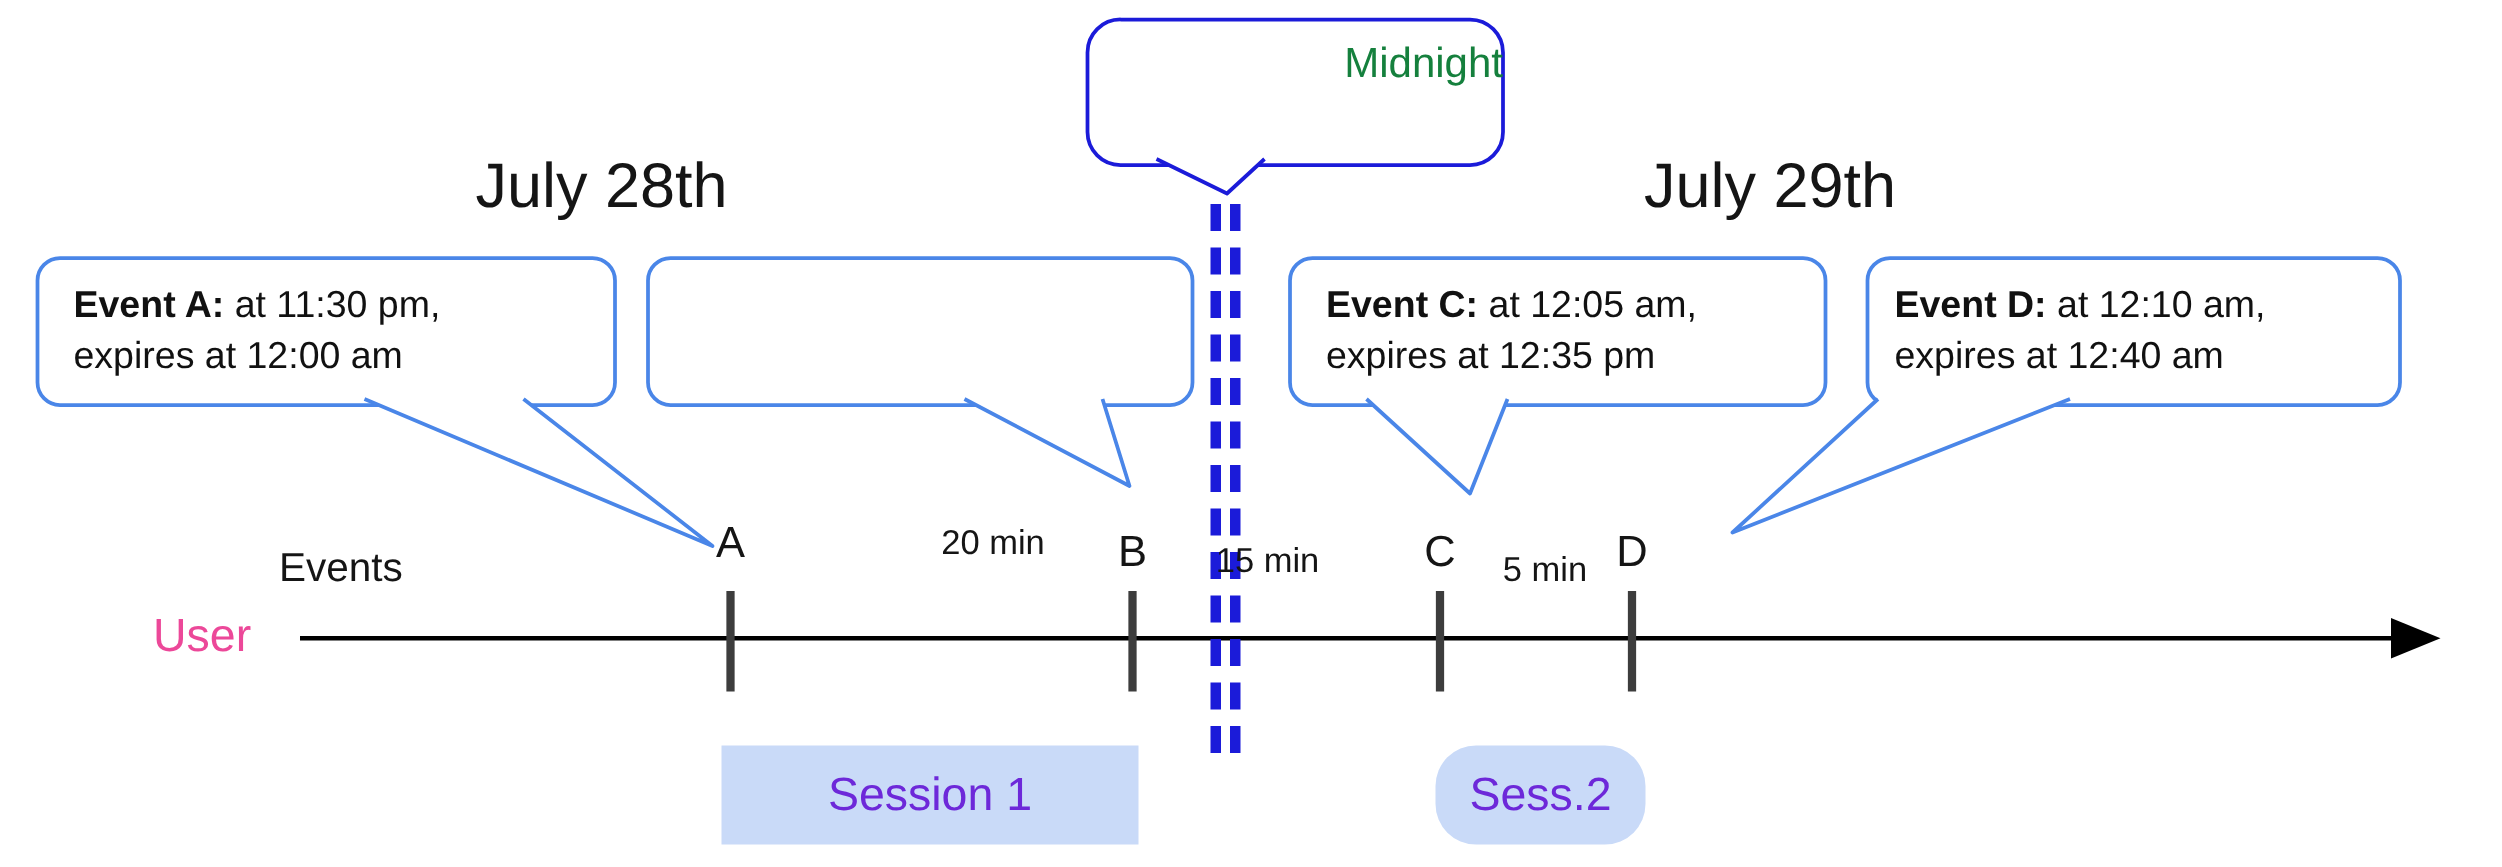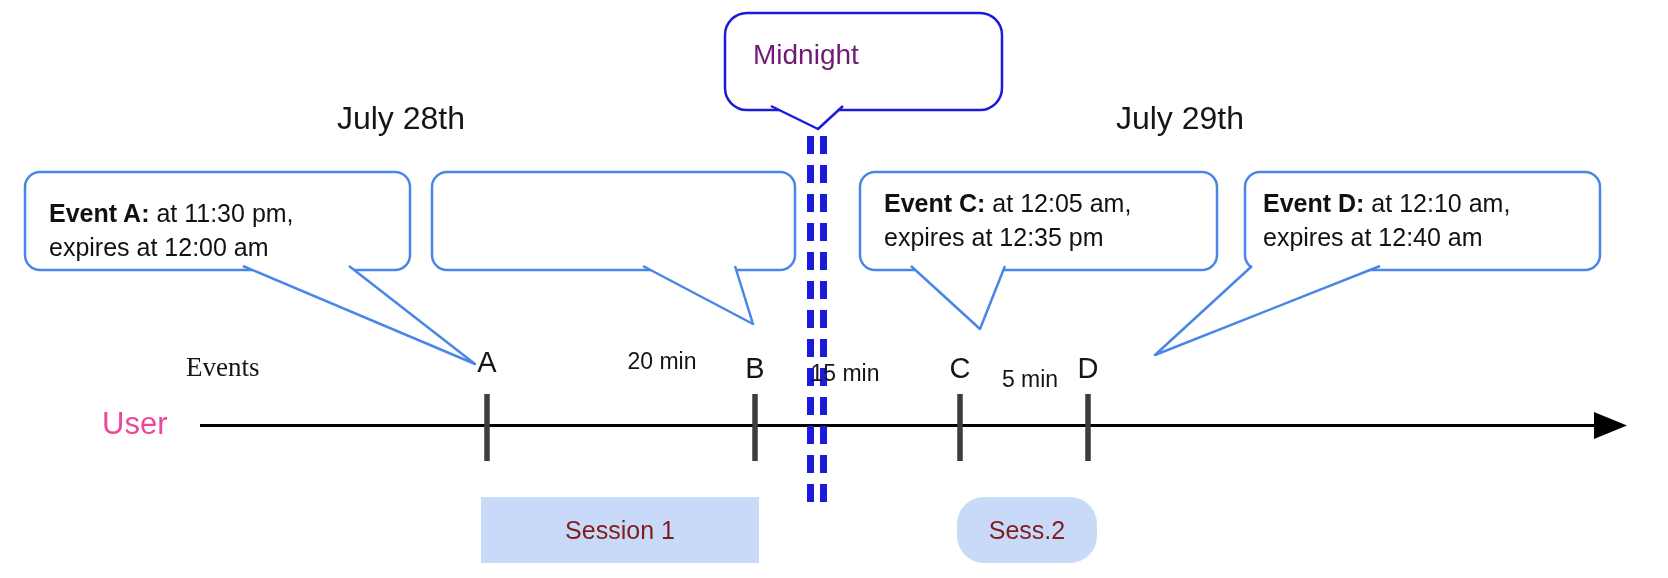--- a/index.html
+++ b/index.html
@@ -18,58 +18,59 @@
   }
   .stage svg.shapes {
     position: absolute;
     inset: 0;
   }
   .abs { position: absolute; }
 
   .date-label {
     width: 220px;
     text-align: center;
-    font-size: 32px;
+    font-size: 42px;
     color: #151515;
   }
   .bubble-text {
     font-size: 25px;
     line-height: 34px;
     color: #111111;
     padding: 14px 10px 0 24px;
     box-sizing: border-box;
   }
   .bubble-text .b { font-weight: 700; }
   .midnight-text {
     font-size: 28px;
-    color: #701a75;
-    padding: 26px 0 0 28px;
+    color: #15803d;
+    padding: 13px 0 0 28px;
     box-sizing: border-box;
+    text-align: right;
   }
   .events-label { font-size: 27px; color: #151515; }
   .user-label   { font-size: 31px; color: #ec4899; }
   .tick-label {
     width: 44px;
     text-align: center;
     font-size: 29px;
     color: #151515;
   }
   .gap-label {
     width: 110px;
     text-align: center;
     font-size: 23px;
     color: #151515;
   }
   .session-bar {
     background: #c9daf8;
     display: flex;
     align-items: center;
     justify-content: center;
-    font-size: 25px;
-    color: #7f1d1d;
+    font-size: 31px;
+    color: #6d28d9;
   }
 </style>
 </head>
 <body>
 
 <div class="stage">
 
   <svg class="shapes" width="1668" height="578" viewBox="0 0 1668 578">
 
     <line x1="200" y1="425.5" x2="1606" y2="425.5" stroke="#000000" stroke-width="3"></line>
@@ -94,37 +95,37 @@
     <path d="M 911 266 L 980 329 L 1005 266" fill="#ffffff" stroke="#4a86e8" stroke-width="2.5" stroke-linejoin="round"></path>
     <path d="M 1252 266 L 1155 355 L 1380 266" fill="#ffffff" stroke="#4a86e8" stroke-width="2.5" stroke-linejoin="round"></path>
     <path d="M 771 106 L 818 129 L 843 106" fill="#ffffff" stroke="#1b1bd9" stroke-width="2.5" stroke-linejoin="round"></path>
   </svg>
 
   <div class="abs date-label" style="left:291px; top:100px;">July 28th</div>
   <div class="abs date-label" style="left:1070px; top:100px;">July 29th</div>
 
   <div class="abs midnight-text" style="left:725px; top:13px; width:277px; height:97px;">Midnight</div>
 
-  <div class="abs bubble-text" style="left:25px; top:172px; width:385px;margin-top:10px;">
+  <div class="abs bubble-text" style="left:25px; top:172px; width:385px;">
     <div><span class="b">Event A:</span><span> at 11:30 pm,</span></div>
     <div>expires at 12:00 am</div>
   </div>
 
 
   <div class="abs bubble-text" style="left:860px; top:172px; width:357px;">
     <div><span class="b">Event C:</span><span> at 12:05 am,</span></div>
     <div>expires at 12:35 pm</div>
   </div>
 
   <div class="abs bubble-text" style="left:1245px; top:172px; width:355px;padding-left:18px;">
     <div><span class="b">Event D:</span><span> at 12:10 am,</span></div>
     <div>expires at 12:40 am</div>
   </div>
 
-  <div class="abs events-label" style="left:186px; top:352px;font-family:Liberation Serif, serif;">Events</div>
+  <div class="abs events-label" style="left:186px; top:363px;">Events</div>
   <div class="abs user-label" style="left:102px; top:406px;">User</div>
 
   <div class="abs tick-label" style="left:465px; top:346px;">A</div>
   <div class="abs tick-label" style="left:733px; top:352px;">B</div>
   <div class="abs tick-label" style="left:938px; top:352px;">C</div>
   <div class="abs tick-label" style="left:1066px; top:352px;">D</div>
 
   <div class="abs gap-label" style="left:607px; top:348px;">20 min</div>
   <div class="abs gap-label" style="left:790px; top:360px;">15 min</div>
   <div class="abs gap-label" style="left:975px; top:366px;">5 min</div>

